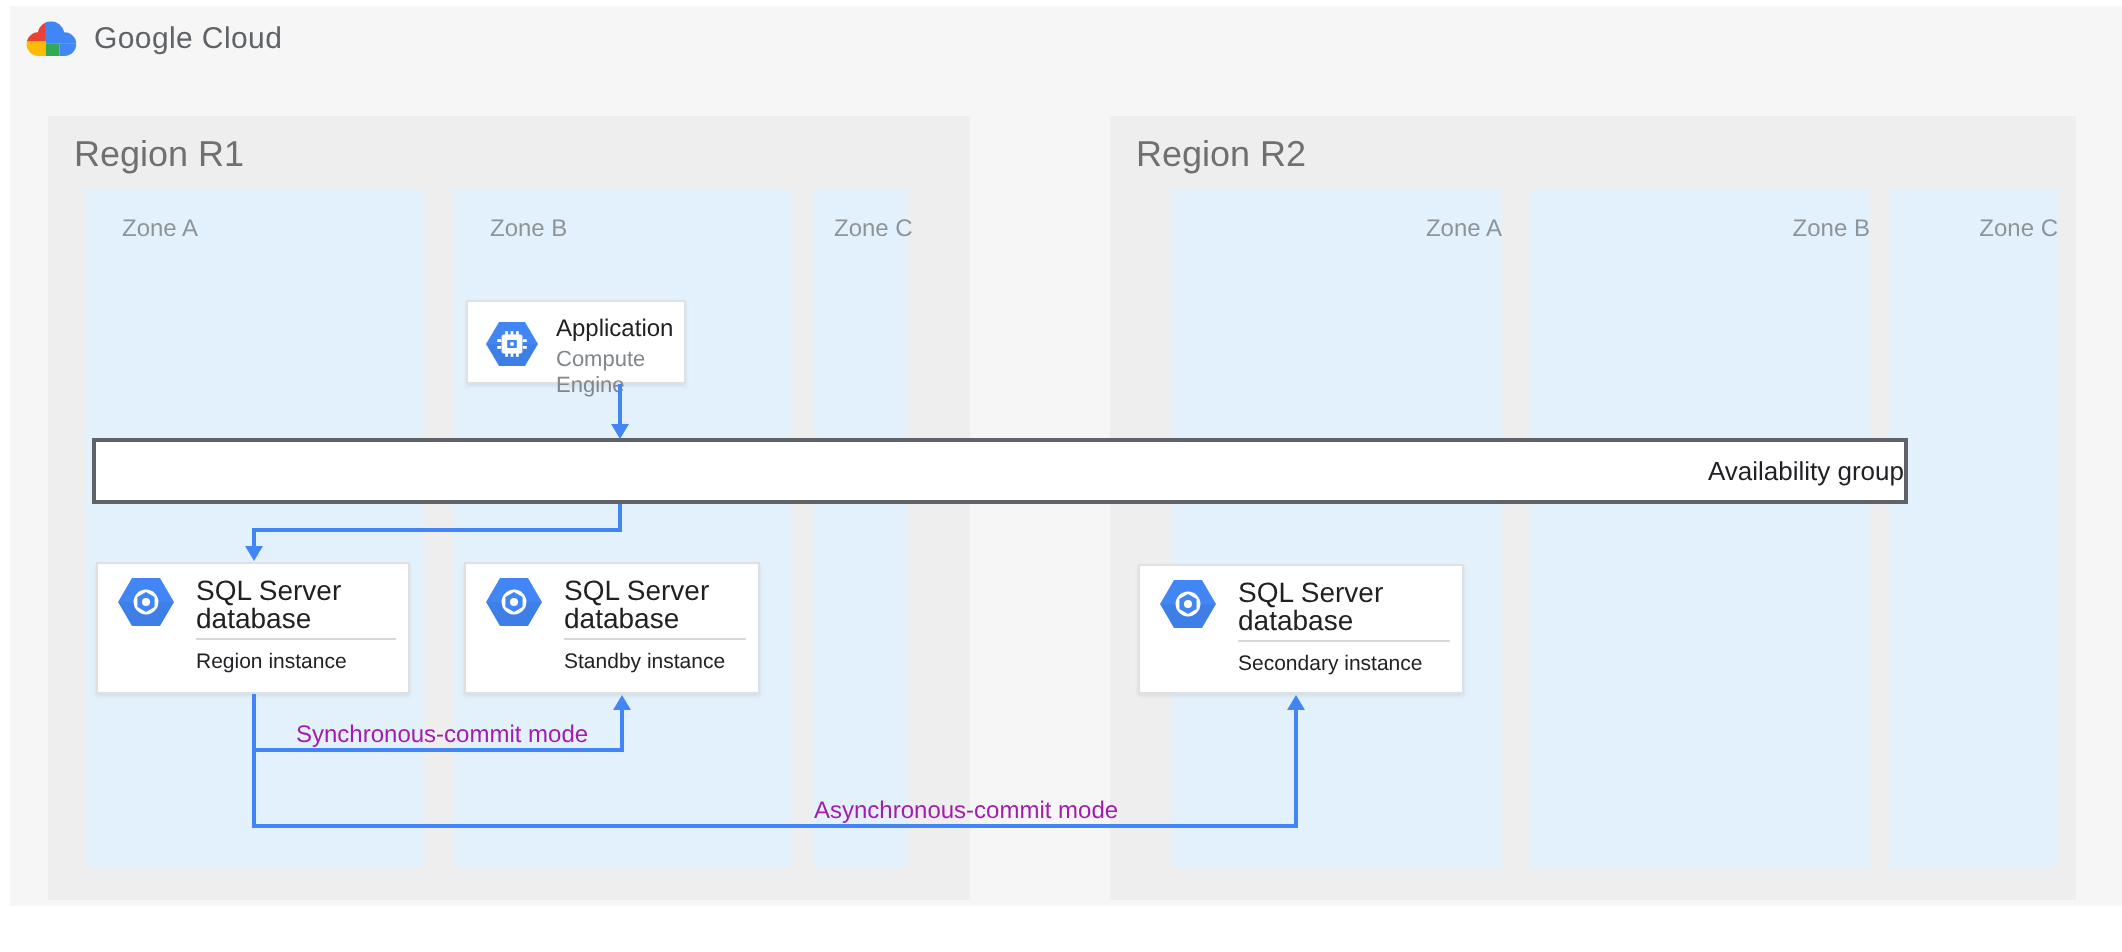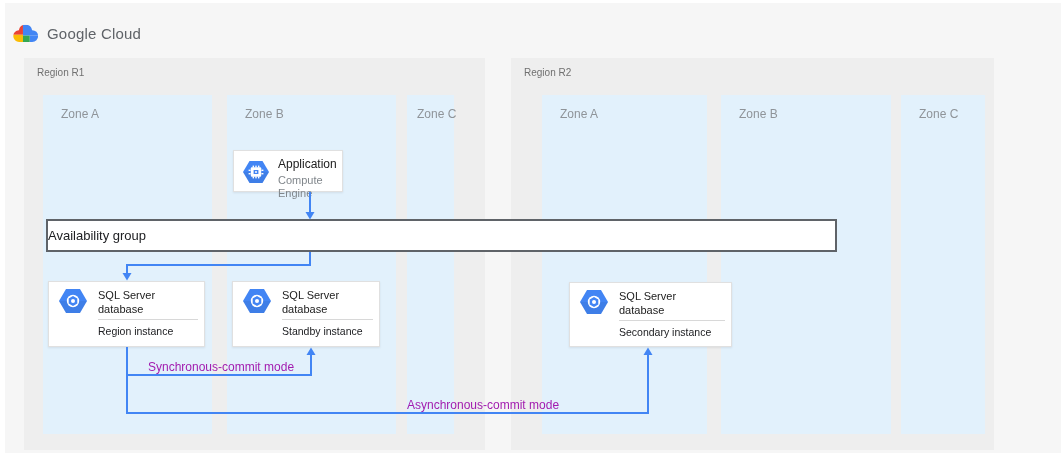--- a/index.html
+++ b/index.html
@@ -6,60 +6,60 @@
   html,body { width:1061px; height:476px; }
   body {
     position: relative;
     background: #ffffff;
     font-family: "Liberation Sans", sans-serif;
     overflow: hidden;
   }
   .bg-panel { position:absolute; left:5px; top:3px; width:1056px; height:450px; background:#f6f6f6; }
 
   
-  .logo { position:absolute; left:12px; top:23px; display:flex; align-items:center; gap:8px; z-index:5;justify-content:center; }
+  .logo { position:absolute; left:12px; top:9px; display:flex; align-items:center; gap:8px; z-index:5;justify-content:center; }
   .logo-text { font-size:15px; color:#5f6368; letter-spacing:.2px; font-weight:500; }
 
   
   .region { position:absolute; background:#eeeeee; }
   #region-r1 { left:24px; top:58px; width:461px; height:392px; }
-  #region-r2 { left:511px; top:58px; width:483px; height:392px; }
-  .region-label { position:absolute; left:13px; top:9px; font-size:10px; color:#707070; }
+  #region-r2 { left:555px; top:58px; width:483px; height:392px;text-align:right; }
+  .region-label { position:absolute; left:13px; top:9px; font-size:18px; color:#707070; }
   .zone { position:absolute; top:37px; height:339px; background:#e2f1fc; }
   .zone-label { padding:12px 0 0 18px; font-size:12px; color:#8f9499; white-space:nowrap; }
   .zone.narrow .zone-label { padding-left:10px; }
   #zone-r1-a { left:19px;  width:169px; }
   #zone-r1-b { left:203px; width:169px; }
   #zone-r1-c { left:383px; width:47px; }
   #zone-r2-a { left:31px;  width:165px; }
   #zone-r2-b { left:210px; width:170px; }
   #zone-r2-c { left:390px; width:84px; }
 
   
   #availability-bar {
-    position:absolute; left:46px; top:219px; width:791px; height:33px;
+    position:absolute; left:46px; top:219px; width:908px; height:33px;
     background:#ffffff; border:2px solid #5f6368; z-index:3;
-    display:flex; align-items:center; justify-content:flex-start;
+    display:flex; align-items:center; justify-content:flex-end;
     font-size:13px; color:#202124;
   }
 
   
   .node {
     position:absolute; background:#ffffff; border:1px solid #e0e0e0;
     box-shadow:0 1px 2px rgba(0,0,0,.08); z-index:3;
   }
   .node .hex-icon { position:absolute; }
   #node-app { left:233px; top:150px; width:110px; height:42px; padding:6px 4px 0 44px; }
   #node-app .hex-icon { left:9px; top:10px; }
   #node-app .node-title { font-size:12px; color:#212121; line-height:14px; }
   #node-app .node-sub { font-size:11px; color:#80868b; line-height:13px; margin-top:3px; }
 
   .db-node { padding:6px 6px 0 49px; }
   .db-node .hex-icon { left:10px; top:7px; }
-  .db-node .node-title { font-size:11px; color:#212121; line-height:14px; width:84px; }
+  .db-node .node-title { font-size:14px; color:#212121; line-height:14px; width:84px; }
   .db-node .divider { border-top:1px solid #d8d8d8; margin-top:3px; }
   .db-node .node-sub { font-size:10.5px; color:#202124; margin-top:5px; }
   #node-primary   { left:48px;  top:281px; width:157px; height:66px; }
   #node-standby   { left:232px; top:281px; width:148px; height:66px; }
   #node-secondary { left:569px; top:282px; width:163px; height:65px; }
 
   
   #arrows { position:absolute; left:0; top:0; width:1061px; height:476px; z-index:4; pointer-events:none; }
   .conn-label { position:absolute; z-index:5; font-size:12px; color:#a21caf; white-space:nowrap; }
   #sync-label  { left:148px; top:360px; }

